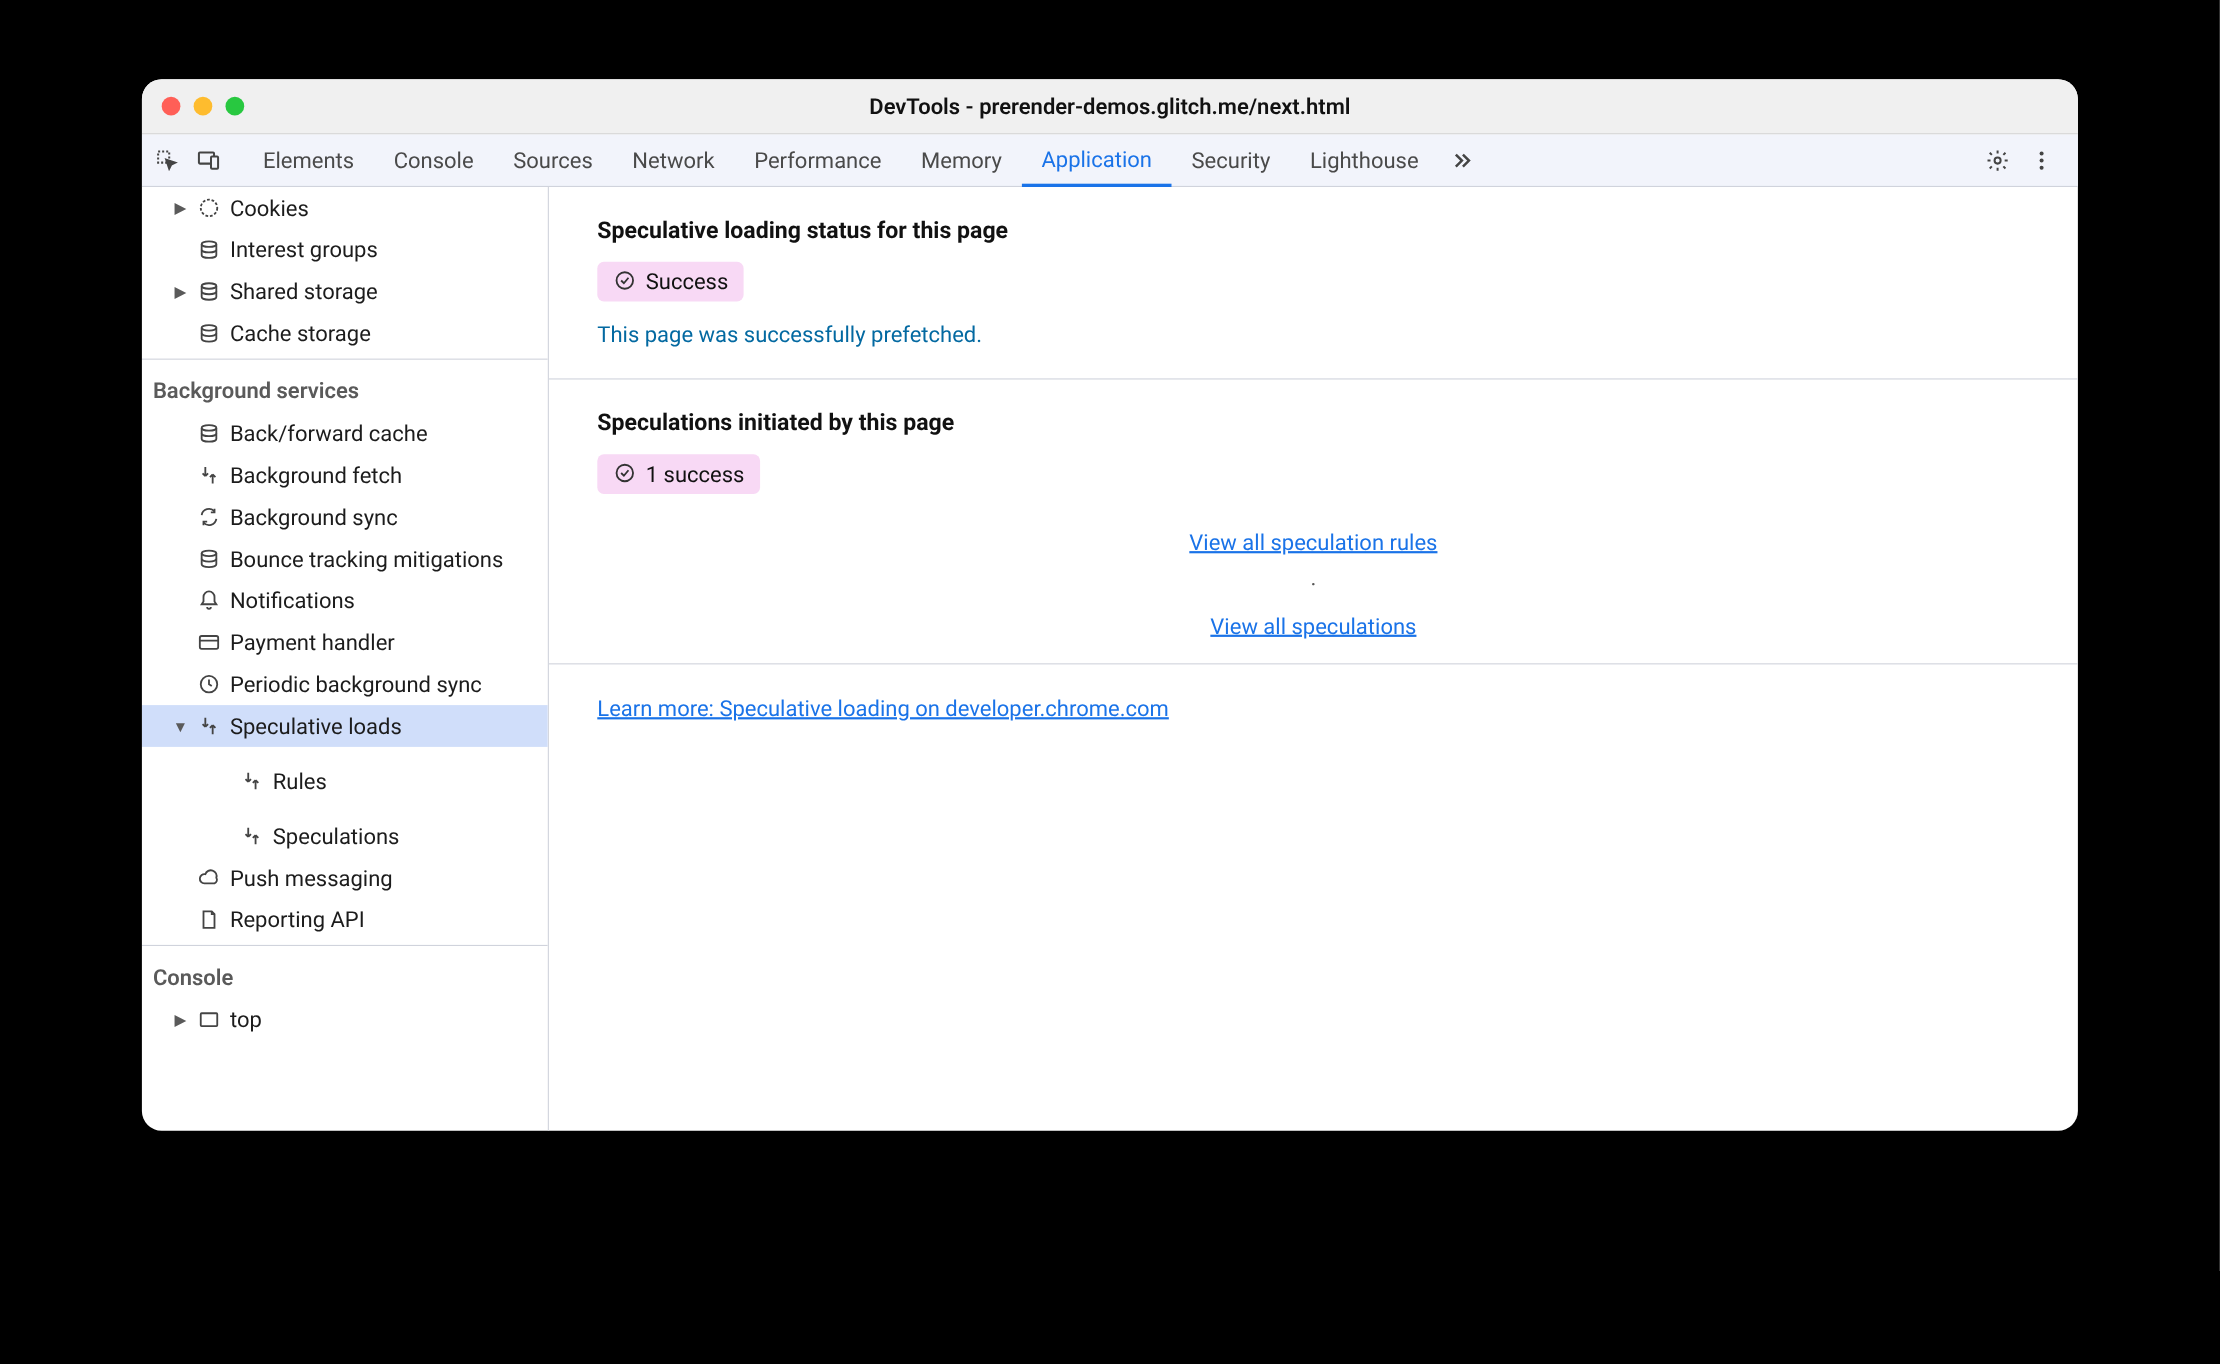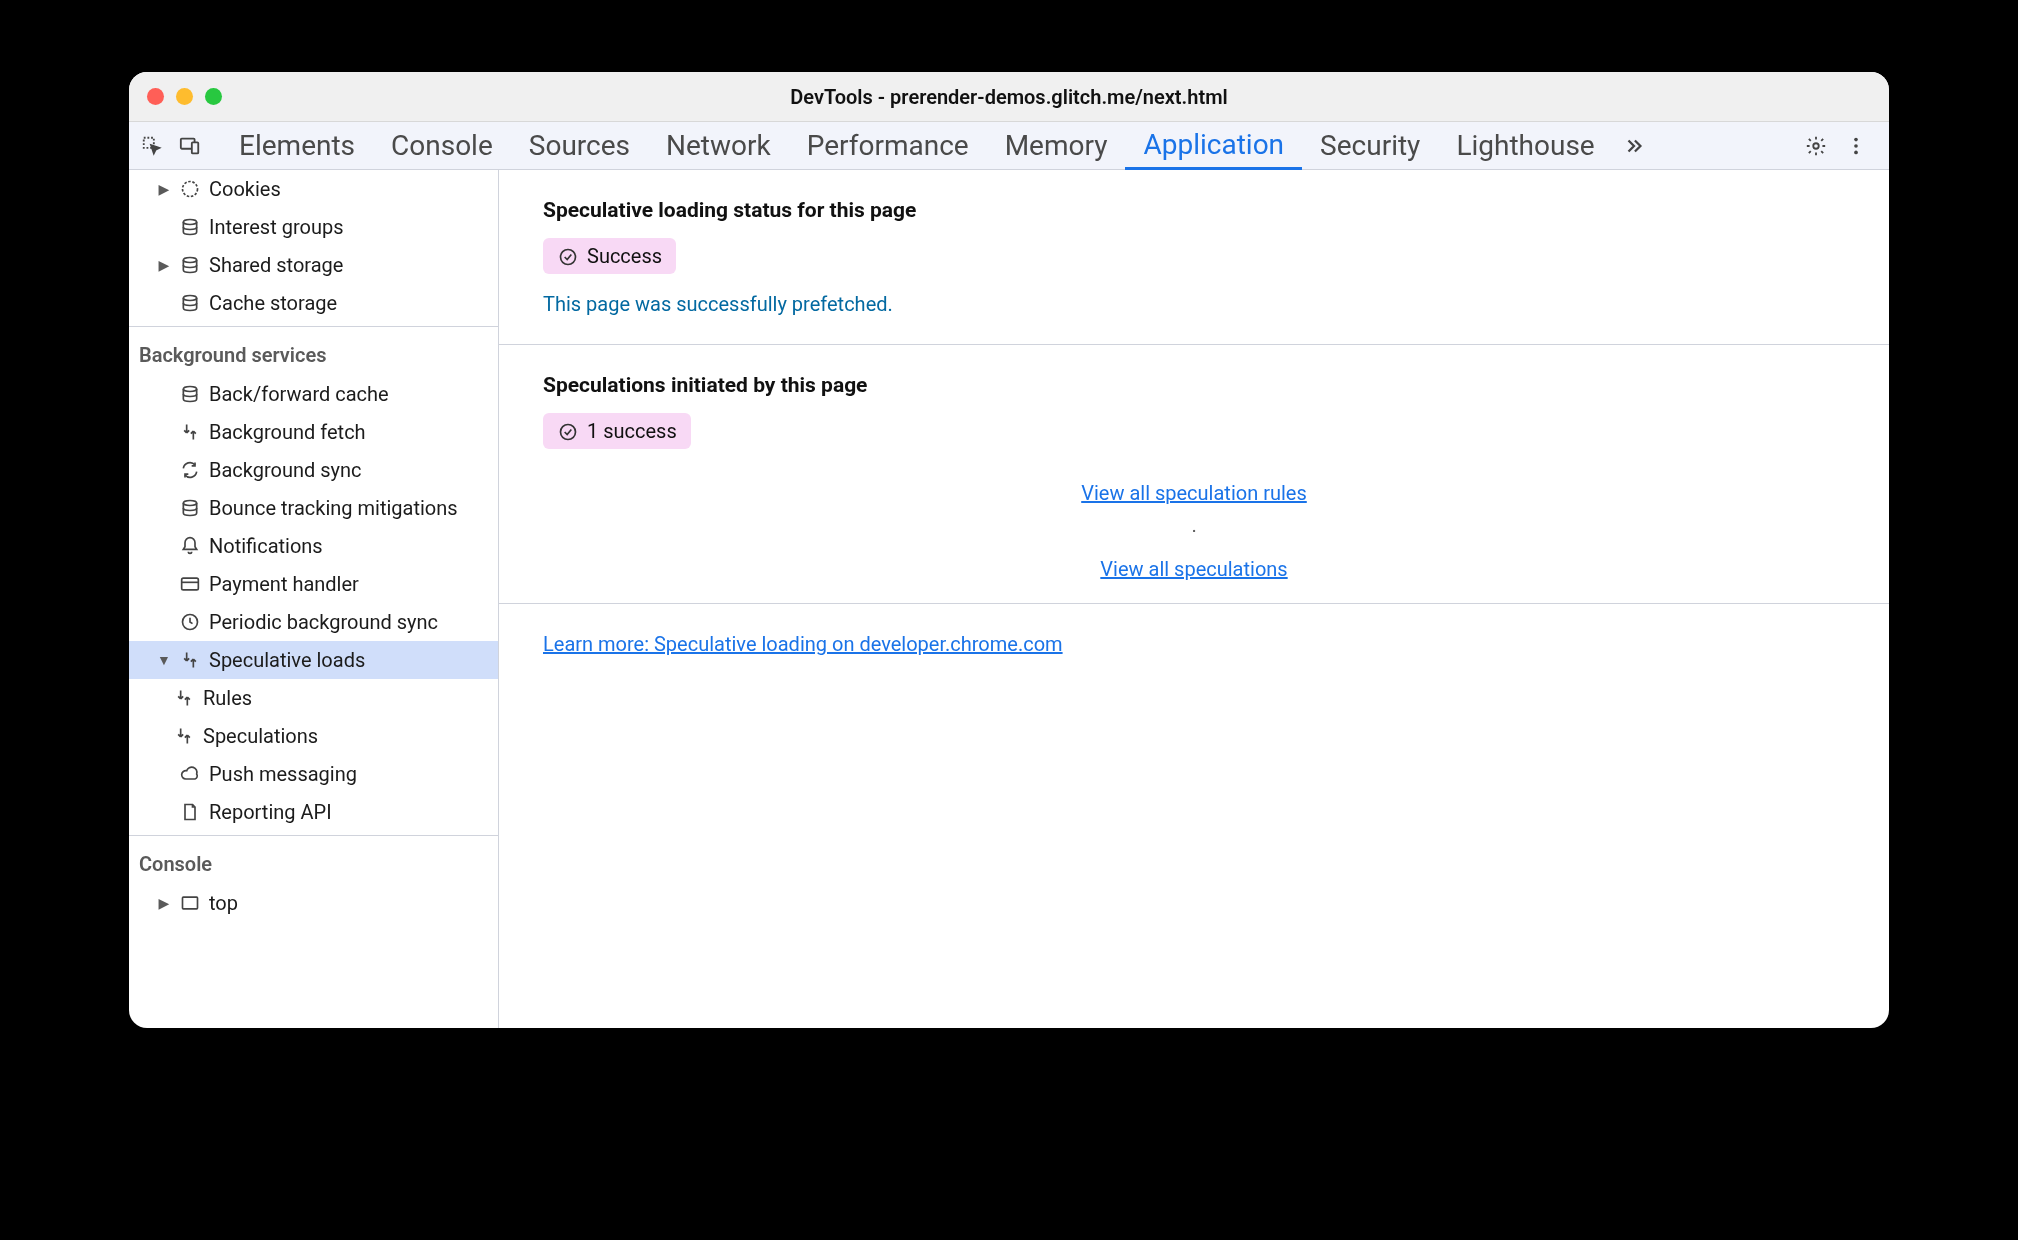--- a/index.html
+++ b/index.html
@@ -51,21 +51,21 @@
   align-items: center;
   padding: 0 12px;
 }
 .toolbar-icons { display: flex; gap: 16px; margin-right: 20px; }
 .tabs { display: flex; gap: 0; flex: 1; align-items: center; }
 .tab {
   padding: 0 18px;
   height: 48px;
   display: flex;
   align-items: center;
-  font-size: 28px;
+  font-size: 20px;
   color: #4a4a4a;
   cursor: pointer;
 }
 .tab.active {
   color: #1a73e8;
   border-bottom: 3px solid #1a73e8;
   margin-bottom: -1px;
 }
 .toolbar-right { display: flex; align-items: center; gap: 18px; padding-right: 10px; }
 .body { display: flex; height: calc(100% - 98px); }
@@ -88,33 +88,33 @@
   height: 38px;
   padding-left: 10px;
   gap: 8px;
   cursor: pointer;
   white-space: nowrap;
 }
 .tree-row.selected { background: #d0defa; }
 .tree-row .arrow { width: 14px; color: #5a5a5a; font-size: 14px; text-align: center; }
 .tree-row .spacer { width: 14px; }
 .tree-row.indent-1 { padding-left: 28px; }
-.tree-row.indent-2 { padding-left: 22px; }
+.tree-row.indent-2 { padding-left: 67px; margin-top: 12px; }
 .ico { width: 22px; height: 22px; display: flex; align-items: center; justify-content: center; flex-shrink: 0; }
 .divider { height: 1px; background: #d0d3dc; margin: 4px 0; }
 .main {
   flex: 1;
   overflow-y: auto;
 }
 .panel-section { padding: 28px 44px 22px 44px; border-bottom: 1px solid #d0d3dc; }
 .panel-section.last { border-bottom: none; }
 .panel-heading { font-size: 21px; font-weight: 700; color: #111; margin-bottom: 16px; }
 .badge {
   display: inline-flex;
-  align-items: flex-end;
+  align-items: flex-start;
   gap: 8px;
   background: #f8d9f5;
   border-radius: 6px;
   padding: 6px 14px;
   font-size: 20px;
   color: #111;
   margin-bottom: 18px;
 }
 .panel-text { font-size: 20px; color: #0369a1; margin-bottom: 6px; }
 .link { color: #1a73e8; text-decoration: underline; font-size: 20px; cursor: pointer; }

